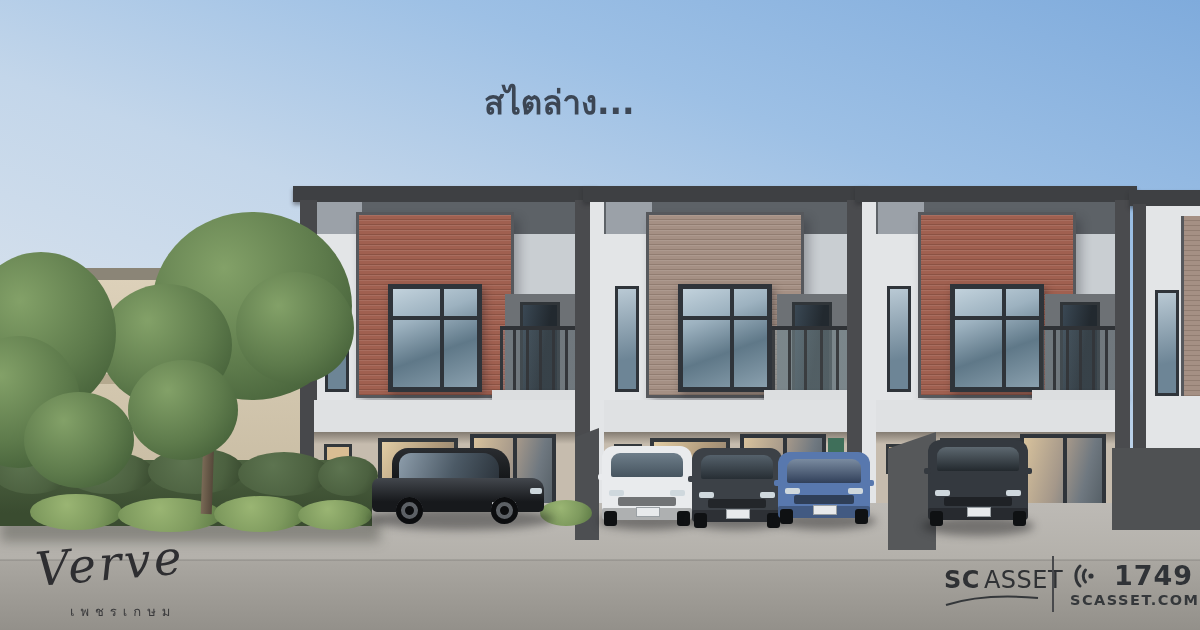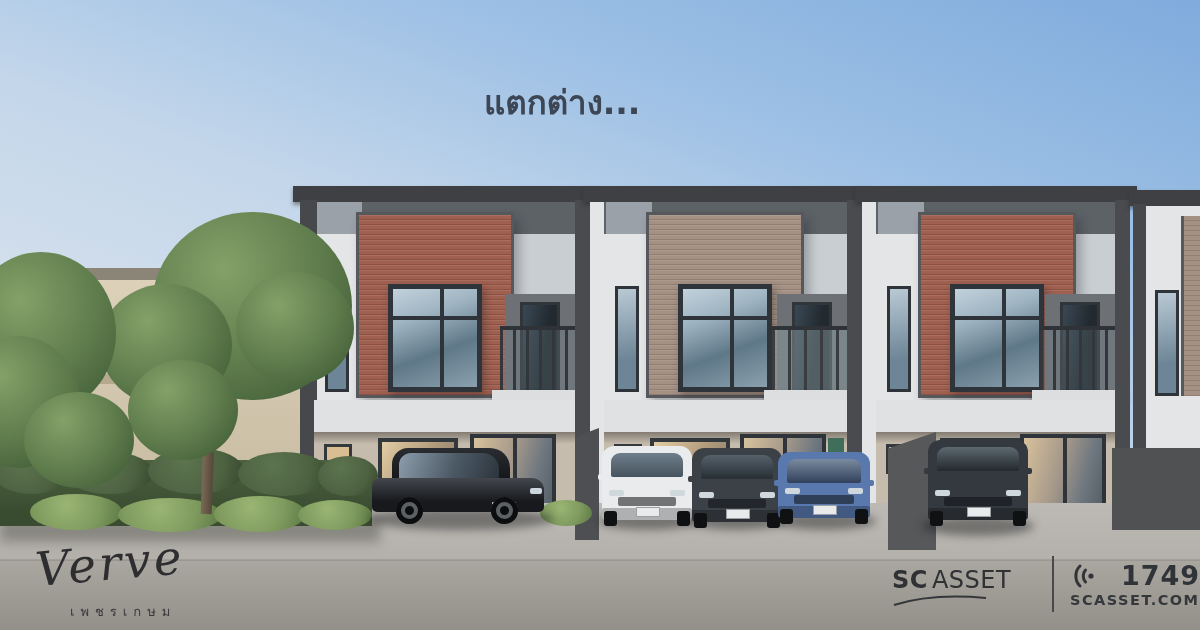--- a/index.html
+++ b/index.html
@@ -130,40 +130,40 @@
   .suvwhite{left:602px;top:446px;--cc:var(--car-white);--cg:linear-gradient(#6e7e8a,#46545f);}
   .suvdark{left:692px;top:448px;--cc:var(--car-dark);--cg:linear-gradient(#55616b,#272e34);}
   .carblue{left:778px;top:452px;width:92px;height:72px;--cc:var(--car-blue);--cg:linear-gradient(#7a8ba0,#31405a);}
   .suvdark2{left:928px;top:440px;width:100px;height:86px;--cc:var(--car-dark2);--cg:linear-gradient(#5d6870,#23292e);}
 
   
   .verve{left:38px;top:542px;color:#2e2e31;}
   .verve .script{font-family:"DejaVu Serif","Liberation Serif",serif;font-style:italic;font-size:47px;
     letter-spacing:3px;transform:rotate(-5deg);transform-origin:left bottom;}
   .verve .sub{font-size:13px;letter-spacing:6px;color:#3a3a3c;margin-top:4px;margin-left:32px;}
-  .scasset{left:892px;top:566px;color:var(--text-dark);}
+  .scasset{left:944px;top:566px;color:var(--text-dark);}
   .scasset .row{font-size:24px;letter-spacing:.5px;}
   .scasset .b{font-weight:bold;}
   .scasset .r{font-weight:400;margin-left:4px;}
   .scswoosh{display:block;margin-top:1px;}
   .vdivider{left:1052px;top:556px;width:2px;height:56px;background:#48494c;}
   .hotline{left:1070px;top:560px;color:#303337;}
-  .hotline .row{display:flex;align-items:center;gap:21px;}
+  .hotline .row{display:flex;align-items:center;gap:14px;}
   .hotline .num{font-size:27px;font-weight:bold;letter-spacing:1px;}
   .hotline .web{font-size:14.5px;font-weight:bold;letter-spacing:1.5px;margin-top:1px;color:#35383b;}
 </style>
 </head>
 <body>
 
 <div class="canvas">
 
   <div class="abs sky"></div>
 
   <div class="abs headline">
-    <div class="l1">แตกต่าง...</div>
+    <div class="l1">สไตล่าง...</div>
   </div>
 
   <div class="abs bghouse">
     <div class="roofl"></div>
     <div class="bwin" style="left:18px"></div>
     <div class="bwin" style="left:90px"></div>
     <div class="bwin" style="left:162px"></div>
     <div class="band"></div>
   </div>
   <div class="abs bghouse2"></div>

